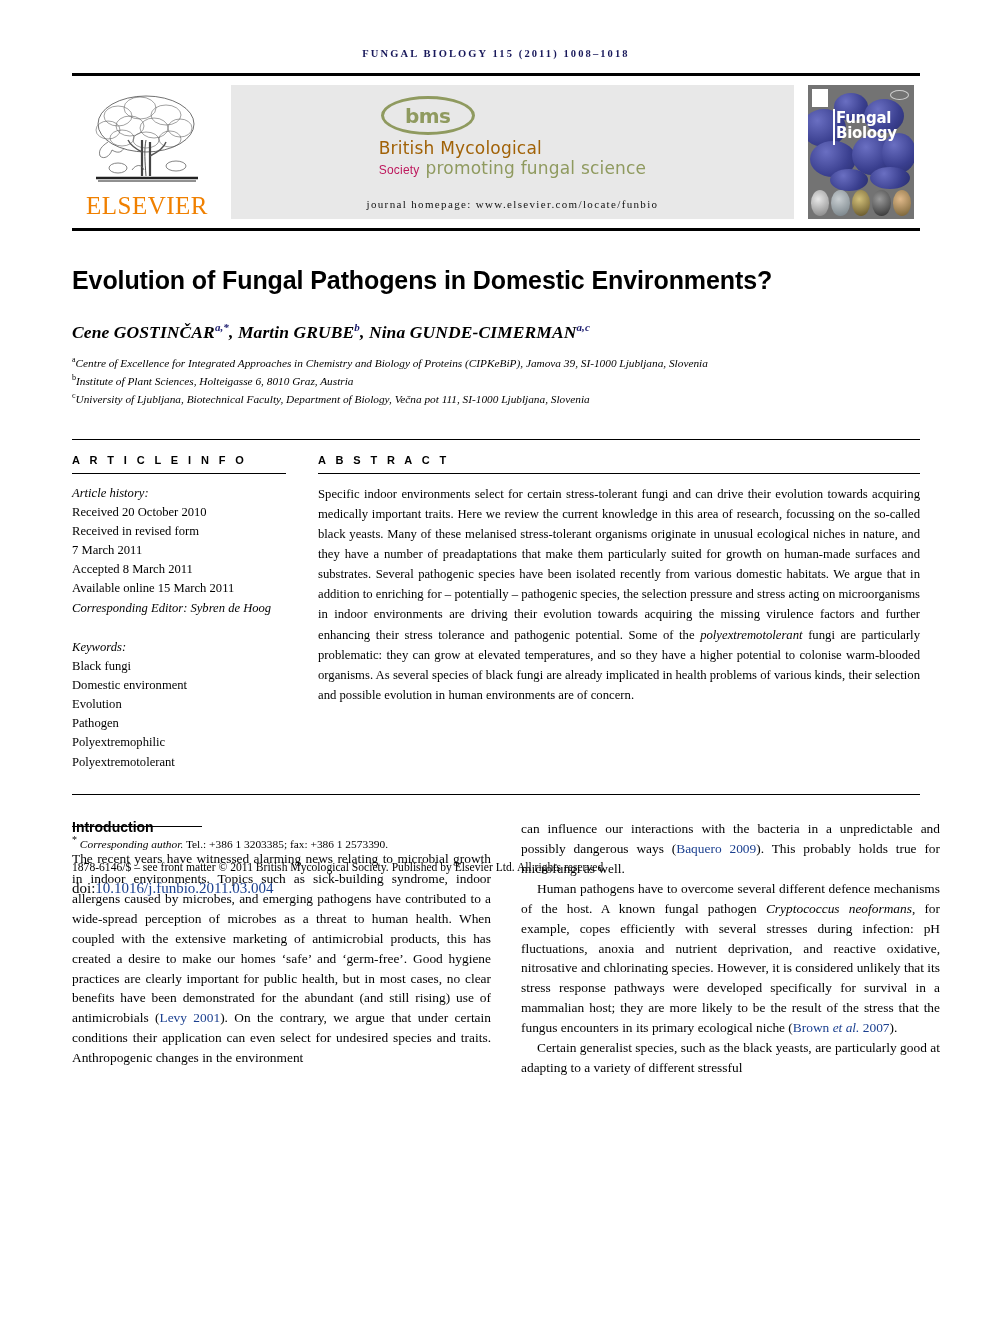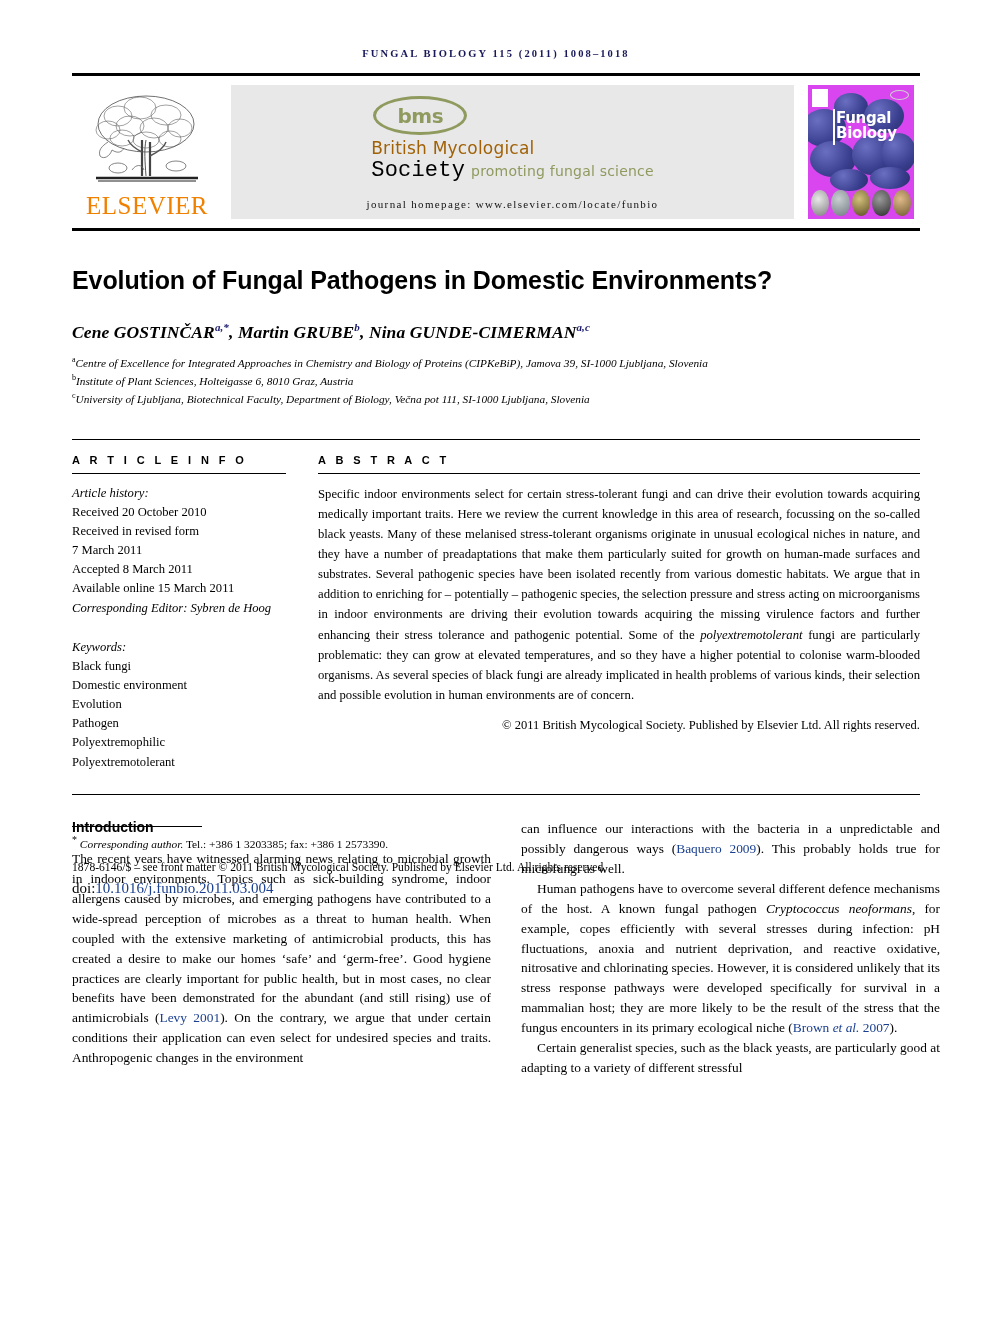--- a/index.html
+++ b/index.html
@@ -109,28 +109,28 @@
     color: #a16207;
     margin-top: 3px;
     letter-spacing: 0.2px;
   }
   .bms-line2row {
     display: flex;
     align-items: baseline;
     gap: 6px;
   }
   .bms-line2 {
-    font-family: Liberation Mono, monospace;
-    font-size: 22px;
-    color: #000000;
+    font-family: Liberation Sans, sans-serif;
+    font-size: 12px;
+    color: #be185d;
     letter-spacing: 0.2px;
   }
   .bms-tag {
     font-family: "DejaVu Sans", sans-serif;
-    font-size: 14px;
+    font-size: 17px;
     color: #8f9a5f;
     letter-spacing: 0.2px;
   }
   .journal-home {
     position: absolute;
     bottom: 9px;
     left: 0;
     right: 0;
     text-align: center;
     font-family: "Liberation Serif", serif;
@@ -141,21 +141,21 @@
   .cover-block {
     width: 118px;
     flex: 0 0 118px;
     display: flex;
     align-items: center;
     justify-content: center;
   }
   .cover {
     width: 106px;
     height: 134px;
-    background: #d946ef;
+    background: #737373;
     position: relative;
     overflow: hidden;
   }
   .cover-title {
     position: absolute;
     left: 28px;
     top: 26px;
     color: #fff;
     font-family: "DejaVu Sans", sans-serif;
     font-size: 15px;
@@ -464,21 +464,20 @@
             <div class="info-line">Polyextremophilic</div>
             <div class="info-line">Polyextremotolerant</div>
           </div>
       </div>
     </div>
 
     <div class="col-abstract">
       <div class="sec-head">A B S T R A C T</div>
       <div class="rule"></div>
       <div class="abstract-text">Specific indoor environments select for certain stress-tolerant fungi and can drive their evolution towards acquiring medically important traits. Here we review the current knowledge in this area of research, focussing on the so-called black yeasts. Many of these melanised stress-tolerant organisms originate in unusual ecological niches in nature, and they have a number of preadaptations that make them particularly suited for growth on human-made surfaces and substrates. Several pathogenic species have been isolated recently from various domestic habitats. We argue that in addition to enriching for – potentially – pathogenic species, the selection pressure and stress acting on microorganisms in indoor environments are driving their evolution towards acquiring the missing virulence factors and further enhancing their stress tolerance and pathogenic potential. Some of the <i>polyextremotolerant</i> fungi are particularly problematic: they can grow at elevated temperatures, and so they have a higher potential to colonise warm-blooded organisms. As several species of black fungi are already implicated in health problems of various kinds, their selection and possible evolution in human environments are of concern.</div>
-      <div class="copyright">© 2011 British Mycological Society. Published by Elsevier Ltd. All rights reserved.</div>
     </div>
   </div>
 
   <div class="abs-bottom-rule"></div>
 
   <div class="body-cols">
     <div class="bcol">
       <h2 class="body-head">Introduction</h2>
       <p class="body-p" id="lp1">The recent years have witnessed alarming news relating to microbial growth in indoor environments. Topics such as sick-building syndrome, indoor allergens caused by microbes, and emerging pathogens have contributed to a wide-spread perception of microbes as a threat to human health. When coupled with the extensive marketing of antimicrobial products, this has created a desire to make our homes ‘safe’ and ‘germ-free’. Good hygiene practices are clearly important for public health, but in most cases, no clear benefits have been demonstrated for the abundant (and still rising) use of antimicrobials (<span class="cite">Levy 2001</span>). On the contrary, we argue that under certain conditions their application can even select for undesired species and traits. Anthropogenic changes in the environment</p>
     </div>

